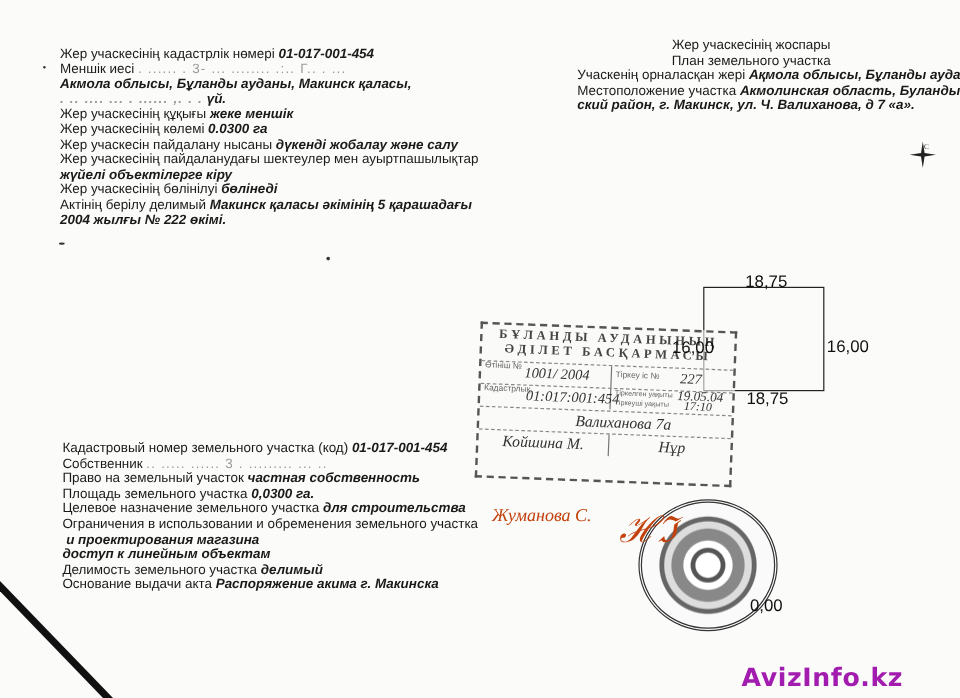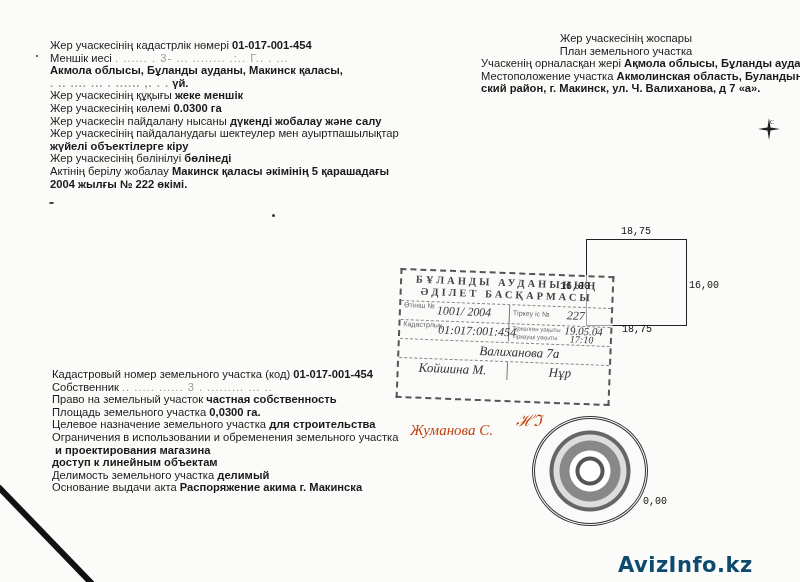--- a/index.html
+++ b/index.html
@@ -1,49 +1,49 @@
 <!DOCTYPE html>
 <html><head>
 <meta charset="utf-8">
 <style>
   html,body{margin:0;padding:0;}
   body{width:800px;height:582px;background:#fbfbf9;position:relative;overflow:hidden;font-family:"Liberation Sans",sans-serif;color:#1a1a1a;}
   .block{position:absolute;font-size:11.2px;line-height:12.6px;}
   .line{white-space:nowrap;}
-  .b{font-weight:bold;}
+  .b{font-weight:bold;font-style:italic;}
   .redact{color:#9a9a9a;letter-spacing:1px;}
   .center{text-align:center;}
   .plan-rect{position:absolute;left:586px;top:239px;width:99px;height:85px;border:1.3px solid #222;}
-  .dim{position:absolute;font-family:Liberation Mono, monospace;font-size:10px;color:#111;}
+  .dim{position:absolute;font-family:Liberation Sans, sans-serif;font-size:14px;color:#111;}
   .stamp{position:absolute;left:398px;top:272px;width:210px;height:126px;border:2px dashed #555;transform:rotate(2.2deg);background:rgba(250,250,248,0.6);}
   .stamp-title{text-align:center;font-family:"Liberation Serif",serif;font-size:10.5px;letter-spacing:3px;font-weight:bold;color:#444;line-height:12px;margin-top:3px;}
   .stamp-row{position:relative;font-size:7px;color:#666;height:16px;border-top:1px dashed #888;padding-left:3px;}
   .hand{font-family:"Liberation Serif",serif;font-style:italic;font-size:12px;color:#333;position:absolute;}
   .seal{position:absolute;left:532px;top:416px;width:110px;height:104px;border-radius:50%;border:3px double #333;background:radial-gradient(circle,#fff 0 10px,#555 11px 14px,#fff 15px 20px,#888 21px 30px,#ddd 31px 36px,#666 37px 40px,#fafafa 41px);}
   .sig{position:absolute;font-family:"Liberation Serif",serif;font-style:italic;font-size:15px;color:#c2410c;}
   .slash{position:absolute;left:-4px;top:480px;width:190px;height:6px;background:#111;transform:rotate(46deg);transform-origin:0 0;}
-  .watermark{position:absolute;left:618px;top:553px;font-family:"DejaVu Sans",sans-serif;font-size:21px;font-weight:bold;color:#0c4a6e;letter-spacing:0.5px;}
+  .watermark{position:absolute;left:618px;top:553px;font-family:"DejaVu Sans",sans-serif;font-size:21px;font-weight:bold;color:#a21caf;letter-spacing:0.5px;}
   .compass{position:absolute;left:756px;top:116px;width:26px;height:26px;}
   .speck{position:absolute;background:#333;width:3px;height:3px;border-radius:50%;}
 </style>
 </head>
 <body>
 
 <div class="block" style="left:50px;top:39px;">
   <div class="line"><span>Жер учаскесінің кадастрлік нөмері</span> <span class="b">01-017-001-454</span></div>
   <div class="line"><span>Меншік иесі</span> <span class="redact">. ...... . 3- ... ........ .:.. Г.. . ...</span></div>
   <div class="line b">Акмола облысы, Бұланды ауданы, Макинск қаласы,</div>
   <div class="line b"><span class="redact">. .. .... ... . ...... ,. . .</span> үй.</div>
   <div class="line"><span>Жер учаскесінің құқығы</span>  <span class="b">жеке меншік</span></div>
   <div class="line"><span>Жер учаскесінің көлемі</span> <span class="b">0.0300 га</span></div>
   <div class="line"><span>Жер учаскесін пайдалану нысаны</span> <span class="b">дүкенді жобалау және салу</span></div>
   <div class="line">Жер учаскесінің пайдаланудағы шектеулер мен ауыртпашылықтар</div>
   <div class="line b">жүйелі объектілерге кіру</div>
   <div class="line"><span>Жер учаскесінің бөлінілуі</span>  <span class="b">бөлінеді</span></div>
-  <div class="line"><span>Актінің берілу жобалау</span>  <span class="b">Макинск қаласы әкімінің 5 қарашадағы</span></div>
+  <div class="line"><span>Актінің берілу делимый</span>  <span class="b">Макинск қаласы әкімінің 5 қарашадағы</span></div>
   <div class="line b">2004 жылғы № 222 өкімі.</div>
 </div>
 
 <div class="block" style="left:481px;top:32px;width:310px;">
   <div class="center" style="padding-right:20px;">Жер учаскесінің жоспары</div>
   <div class="center" style="padding-right:20px;">План земельного участка</div>
   <div class="line"><span>Учаскенің орналасқан жері</span>   <span class="b">Ақмола облысы, Бұланды ауданы,</span></div>
   <div class="line"><span>Местоположение участка</span>  <span class="b">Акмолинская область, Буландын-</span></div>
   <div class="line b">ский район, г. Макинск, ул. Ч. Валиханова, д 7 «а».</div>
 </div>
@@ -84,22 +84,22 @@
     <span class="hand" style="left:150px;top:1px;font-size:13px;">Нұр</span>
   </div>
 </div>
 <div class="dim" style="left:560px;top:281px;">16,00</div>
 <div class="dim" style="left:622px;top:324px;">18,75</div>
 
 <div class="sig" style="left:410px;top:422px;">Жуманова С.</div>
 <div class="seal" title="">
   
 </div>
-<div class="sig" style="left:516px;top:409px;font-size:16px;">ℋℑ</div>
-<div class="dim" style="left:625px;top:496px;margin-left:18px;">0,00</div>
+<div class="sig" style="left:516px;top:420px;font-size:30px;">ℋℑ</div>
+<div class="dim" style="left:625px;top:496px;">0,00</div>
 
 <div class="block" style="left:52px;top:368px;">
   <div class="line"><span>Кадастровый номер земельного участка (код)</span> <span class="b">01-017-001-454</span></div>
   <div class="line"><span>Собственник</span>  <span class="redact">.. ..... ...... 3 . ......... ... ..</span></div>
   <div class="line"><span>Право на земельный участок</span>  <span class="b">частная собственность</span></div>
   <div class="line"><span>Площадь земельного участка</span> <span class="b">0,0300 га.</span></div>
   <div class="line"><span>Целевое назначение земельного участка</span> <span class="b">для строительства</span></div>
   <div class="line">Ограничения в использовании и обременения земельного участка</div>
   <div class="line b">&nbsp;<span>и проектирования магазина</span></div>
   <div class="line b">доступ к линейным объектам</div>

